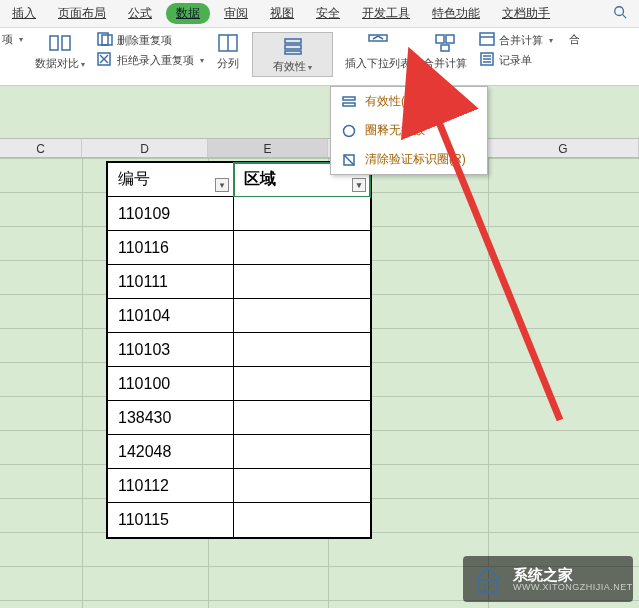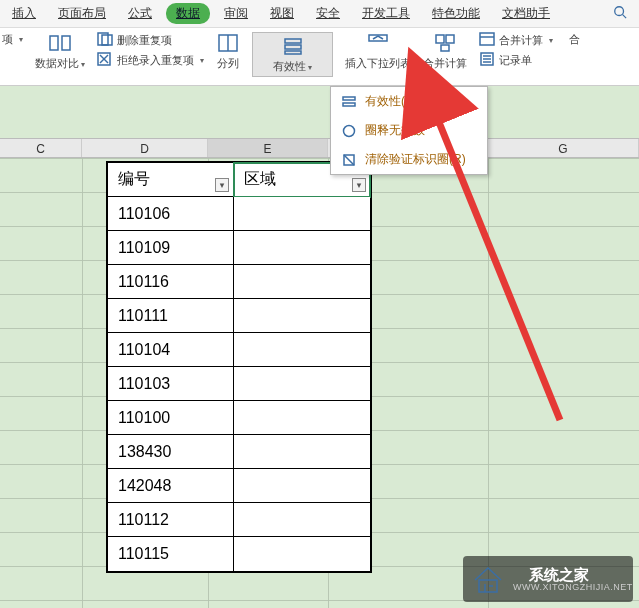--- a/index.html
+++ b/index.html
@@ -37,31 +37,31 @@
   .gl-h { position:absolute; left:0; right:0; height:1px; background: rgba(180,195,175,.9); }
 
   
   .tbl { position:absolute; left:82px; top:161px; border:2px solid #000; background:#fff;margin-left:24px; }
   .trow { display:flex; height:34px; }
   .tcell { border-right:1px solid #000; border-bottom:1px solid #000; padding:4px 10px; font-size:16px; display:flex; align-items:center; position:relative; background:#fff; }
   .tcell:last-child { border-right:none; }
   .trow:last-child .tcell { border-bottom:none; }
   .th { font-weight:normal; }
   .c1 { width:126px; }
-  .c2 { width:136px; }
+  .c2 { width:136px;font-weight:bold; }
   .sel-cell { outline:2px solid #2e8b57; outline-offset:-1px; }
   .flt { position:absolute; right:4px; bottom:4px; width:14px; height:14px; border:1px solid #888; background:#f3f3f3; display:flex; align-items:center; justify-content:center; font-size:9px; color:#555; }
 
   
   .arrow { position:absolute; z-index:25; pointer-events:none; }
 
   
   .wm { position:absolute; right:6px; bottom:6px; width:170px; height:46px; background:rgba(0,0,0,.55); border-radius:4px; display:flex; align-items:center; gap:8px; padding:4px 8px; color:#fff; z-index:15; }
   .wm svg { flex:0 0 auto; }
-  .wm-txt1 { font-size:15px; font-weight:bold; line-height:1;margin-left:16px; }
+  .wm-txt1 { font-size:15px; font-weight:bold; line-height:1; }
   .wm-txt2 { font-size:9px; letter-spacing:.5px; color:#ccc; }
 
   
   svg { stroke:#3b6ea5; fill:none; stroke-width:1.5; }
 </style>
 </head>
 <body>
 
 <div class="tabs">
   <span class="tab">插入</span>
@@ -252,28 +252,20 @@
       <span>编号</span>
       <span class="flt">▾</span>
     </div>
     <div class="tcell th c2 sel-cell">
       <span>区域</span>
       <span class="flt">▾</span>
     </div>
   </div>
   <div class="trow">
       <div class="tcell c1">
-        <span>110106</span>
-      </div>
-      <div class="tcell c2">
-        <span></span>
-      </div>
-    </div>
-  <div class="trow">
-      <div class="tcell c1">
         <span>110109</span>
       </div>
       <div class="tcell c2">
         <span></span>
       </div>
     </div>
   <div class="trow">
       <div class="tcell c1">
         <span>110116</span>
       </div>

